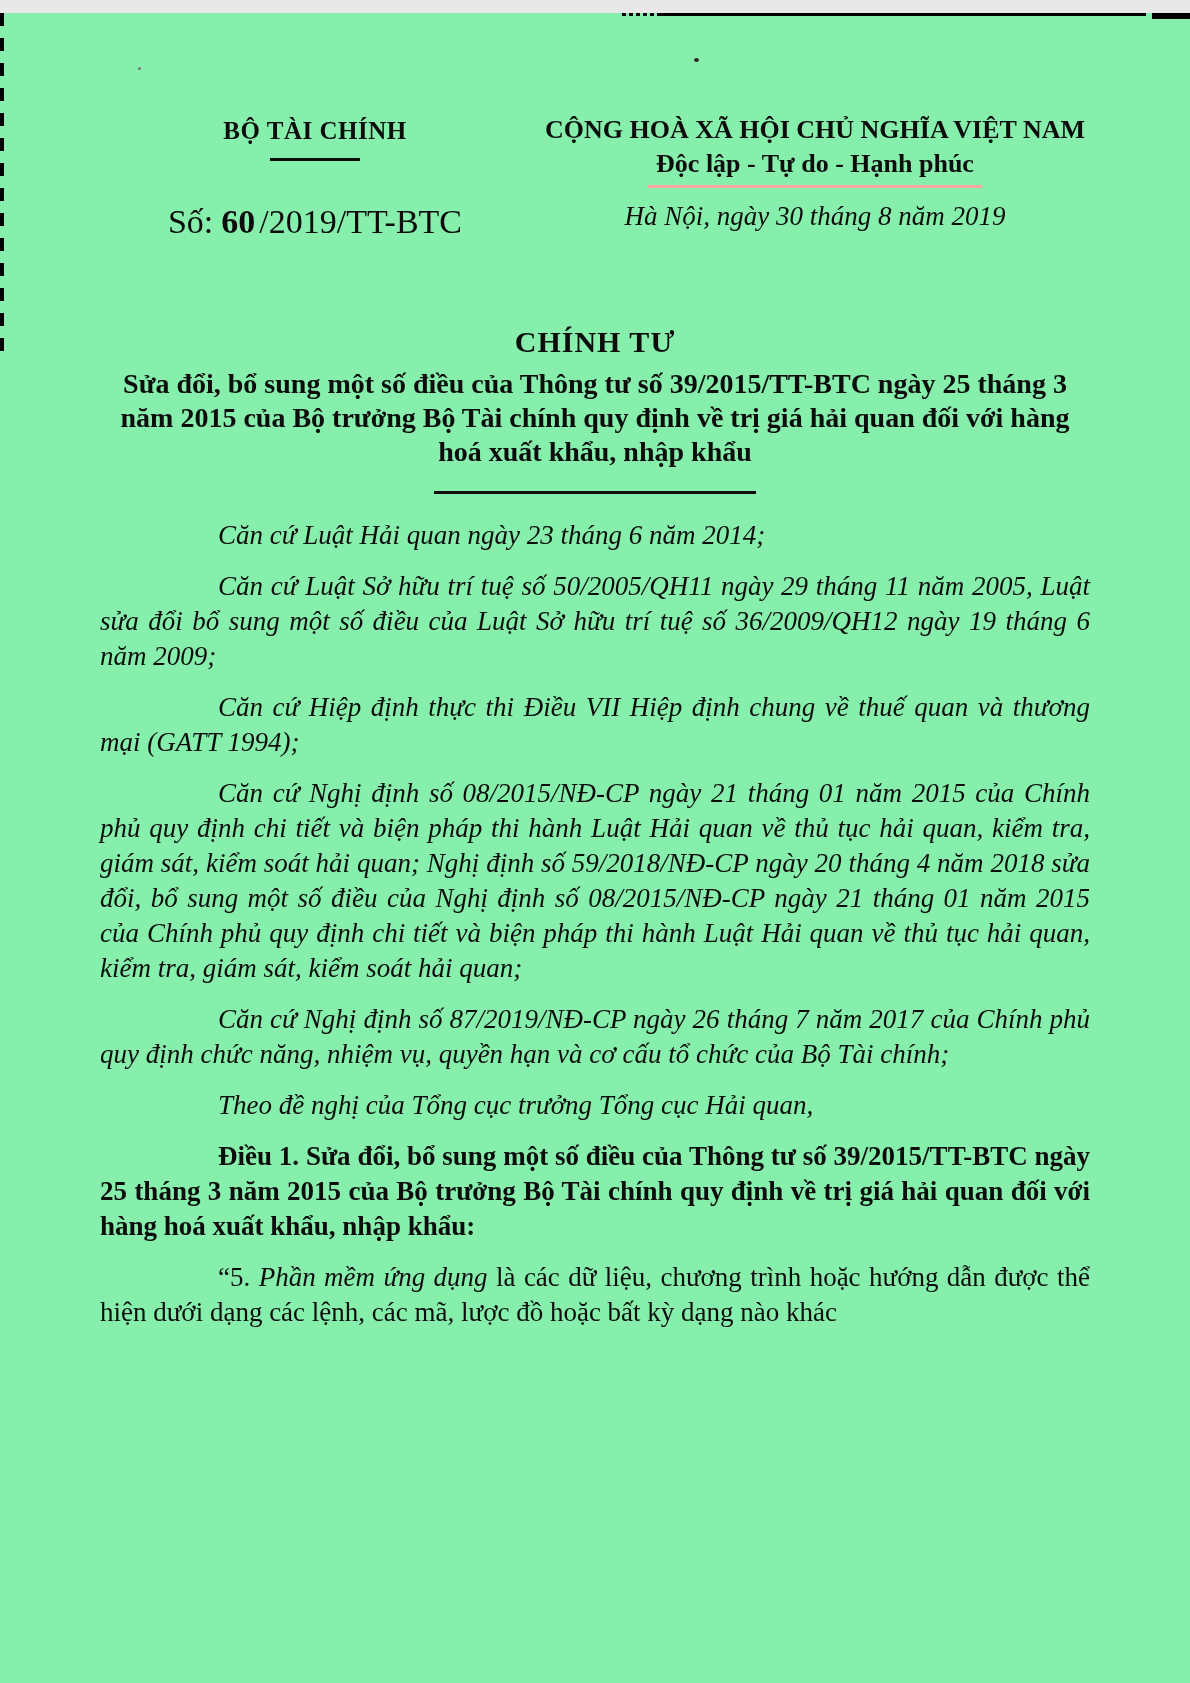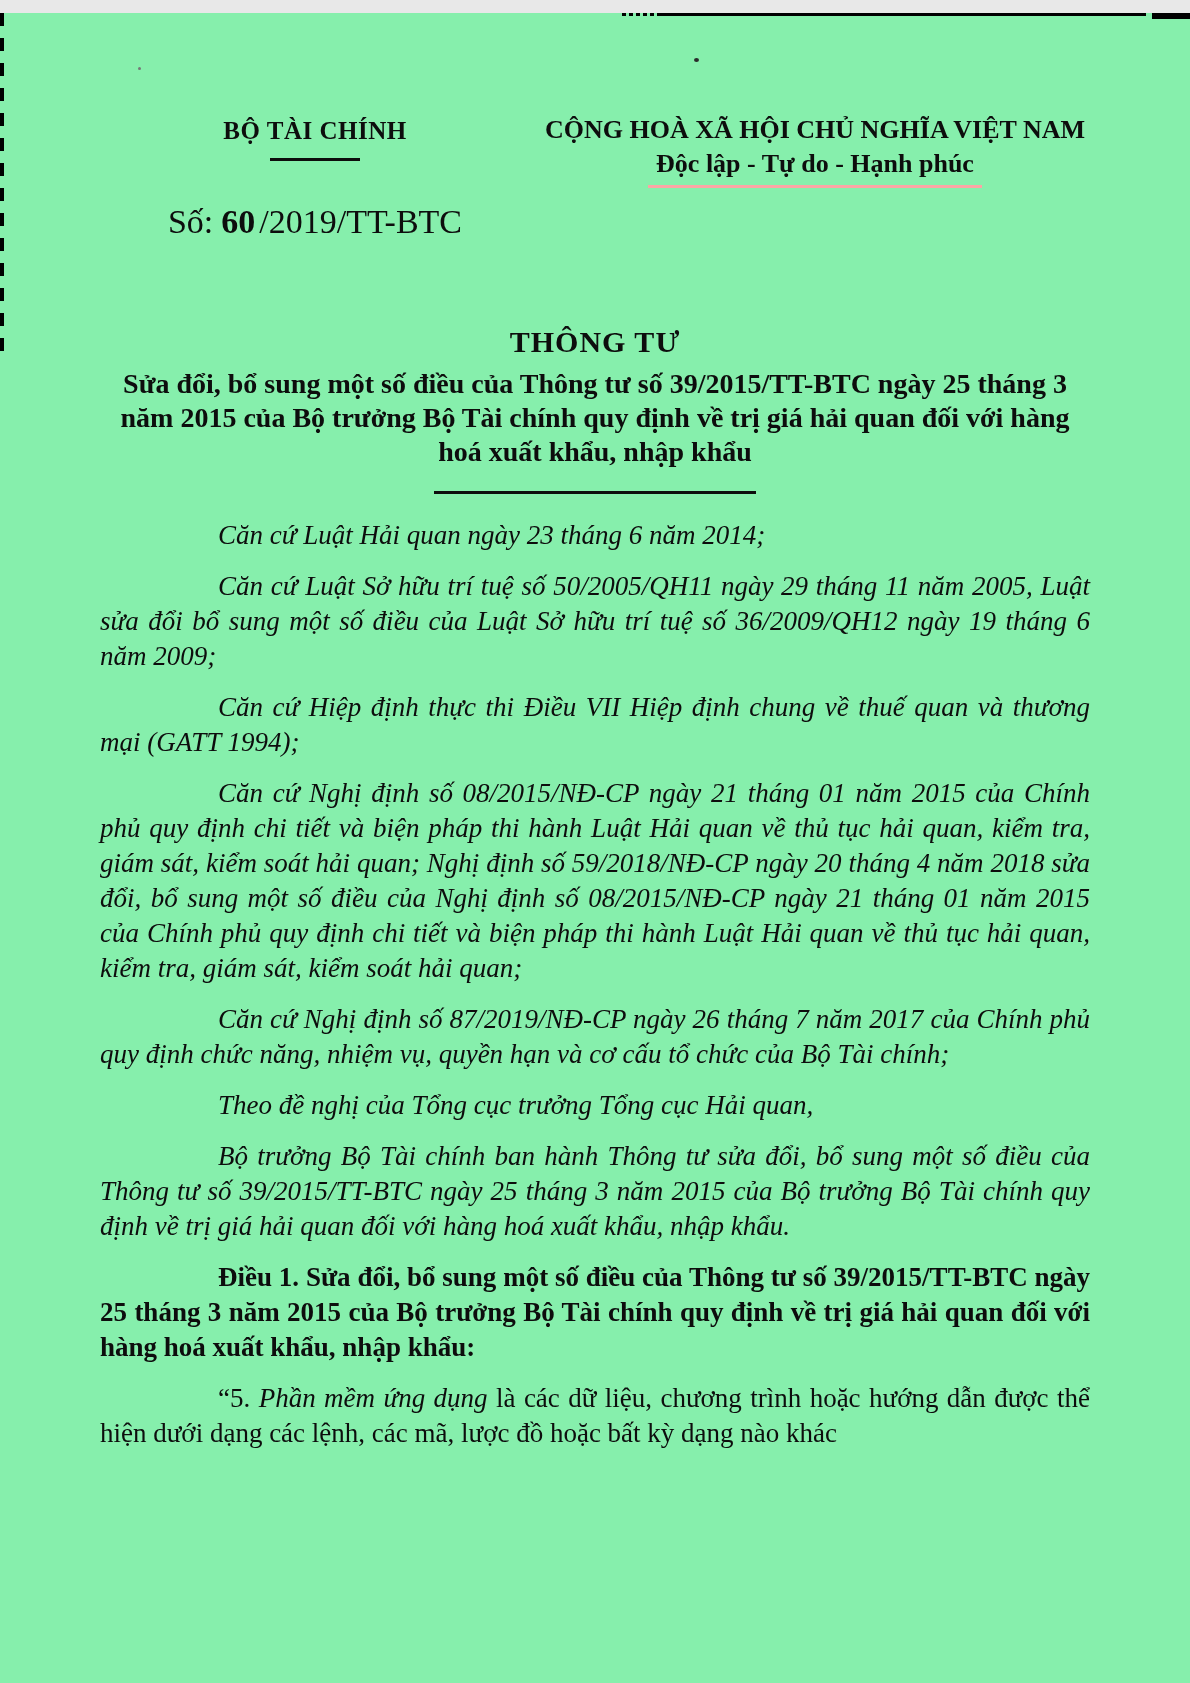--- a/index.html
+++ b/index.html
@@ -86,35 +86,35 @@
     <div class="org-name">BỘ TÀI CHÍNH</div>
     <div class="org-rule"></div>
     <div class="doc-number">
       <span>Số:</span><span class="num">60</span><span>/2019/TT-BTC</span>
     </div>
   </div>
 
   <div class="hdr-right">
     <div class="country">CỘNG HOÀ XÃ HỘI CHỦ NGHĨA VIỆT NAM</div>
     <div><span class="motto">Độc lập - Tự do - Hạnh phúc</span></div>
+    <div class="place-date">Hà Nội, ngày 30 tháng 8 năm 2019</div>
   </div>
 
   <div class="title-block">
-    <div class="doc-type">THÔNG TƯ</div>
+    <div class="doc-type">CHÍNH TƯ</div>
     <div class="doc-subtitle">Sửa đổi, bổ sung một số điều của Thông tư số 39/2015/TT-BTC ngày 25 tháng 3 năm 2015 của Bộ trưởng Bộ Tài chính quy định về trị giá hải quan đối với hàng hoá xuất khẩu, nhập khẩu</div>
     <div class="title-rule"></div>
   </div>
 
   <div class="body-text">
     <p class="para italic">Căn cứ Luật Hải quan ngày 23 tháng 6 năm 2014;</p>
     <p class="para italic">Căn cứ Luật Sở hữu trí tuệ số 50/2005/QH11 ngày 29 tháng 11 năm 2005, Luật sửa đổi bổ sung một số điều của Luật Sở hữu trí tuệ số 36/2009/QH12 ngày 19 tháng 6 năm 2009;</p>
     <p class="para italic">Căn cứ Hiệp định thực thi Điều VII Hiệp định chung về thuế quan và thương mại (GATT 1994);</p>
     <p class="para italic">Căn cứ Nghị định số 08/2015/NĐ-CP ngày 21 tháng 01 năm 2015 của Chính phủ quy định chi tiết và biện pháp thi hành Luật Hải quan về thủ tục hải quan, kiểm tra, giám sát, kiểm soát hải quan; Nghị định số 59/2018/NĐ-CP ngày 20 tháng 4 năm 2018 sửa đổi, bổ sung một số điều của Nghị định số 08/2015/NĐ-CP ngày 21 tháng 01 năm 2015 của Chính phủ quy định chi tiết và biện pháp thi hành Luật Hải quan về thủ tục hải quan, kiểm tra, giám sát, kiểm soát hải quan;</p>
     <p class="para italic">Căn cứ Nghị định số 87/2019/NĐ-CP ngày 26 tháng 7 năm 2017 của Chính phủ quy định chức năng, nhiệm vụ, quyền hạn và cơ cấu tổ chức của Bộ Tài chính;</p>
     <p class="para italic">Theo đề nghị của Tổng cục trưởng Tổng cục Hải quan,</p>
-    <p class="para italic">Bộ trưởng Bộ Tài chính ban hành Thông tư sửa đổi, bổ sung một số điều của Thông tư số 39/2015/TT-BTC ngày 25 tháng 3 năm 2015 của Bộ trưởng Bộ Tài chính quy định về trị giá hải quan đối với hàng hoá xuất khẩu, nhập khẩu.</p>
 
     <p class="para bold">Điều 1. Sửa đổi, bổ sung một số điều của Thông tư số 39/2015/TT-BTC ngày 25 tháng 3 năm 2015 của Bộ trưởng Bộ Tài chính quy định về trị giá hải quan đối với hàng hoá xuất khẩu, nhập khẩu:</p>
 
     <p class="para"><span>“5. </span><span class="term-italic">Phần mềm ứng dụng</span><span> là các dữ liệu, chương trình hoặc hướng dẫn được thể hiện dưới dạng các lệnh, các mã, lược đồ hoặc bất kỳ dạng nào khác</span></p>
   </div>
 
 </div>
 
 </body></html>

